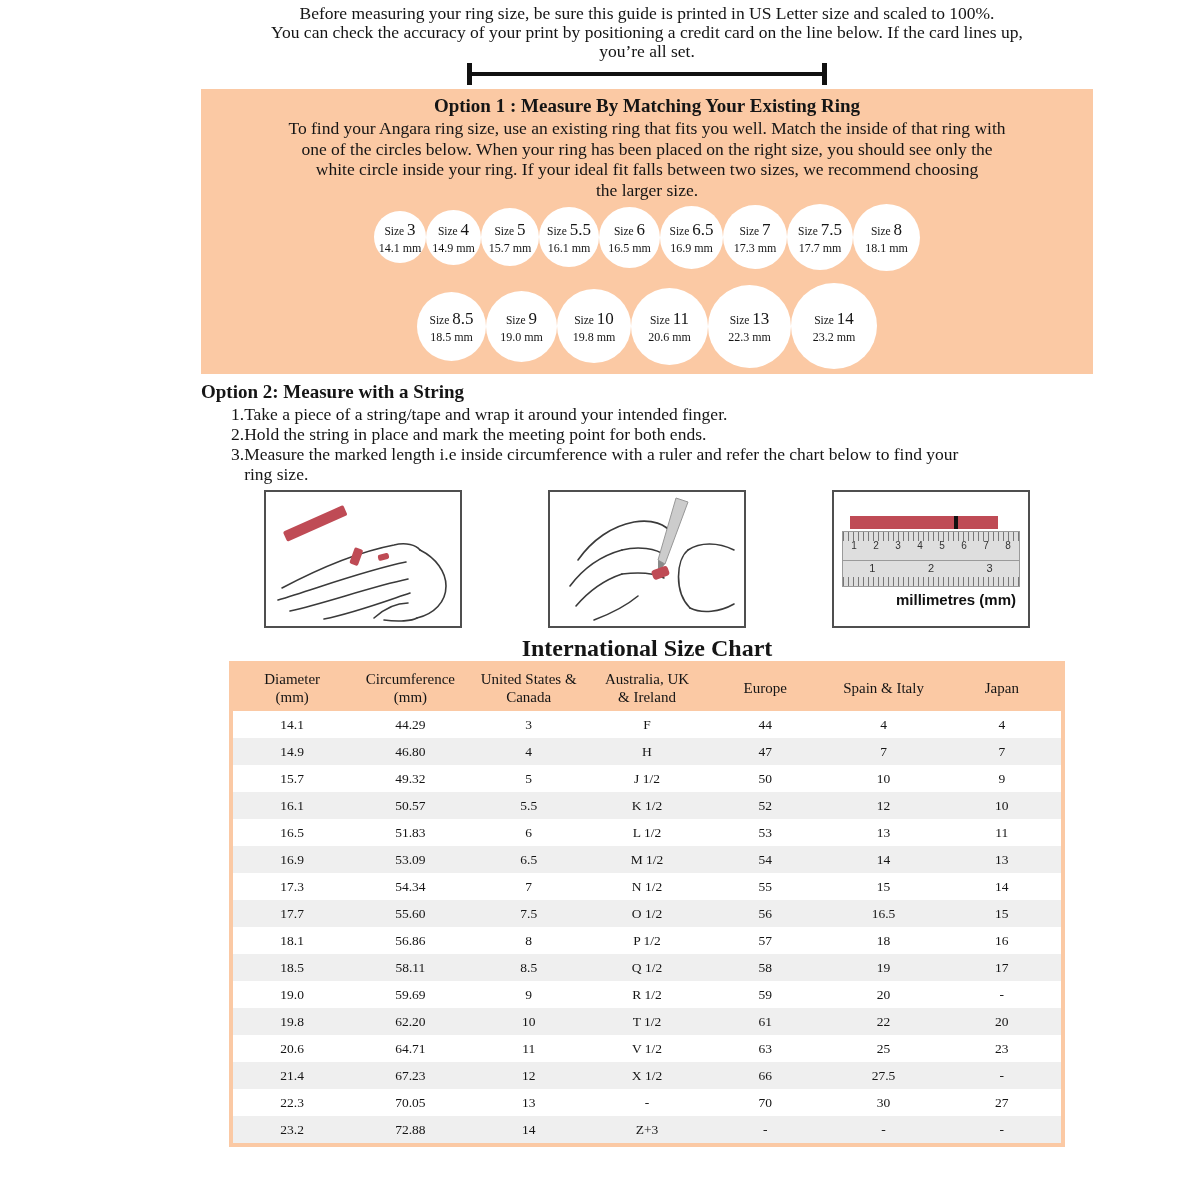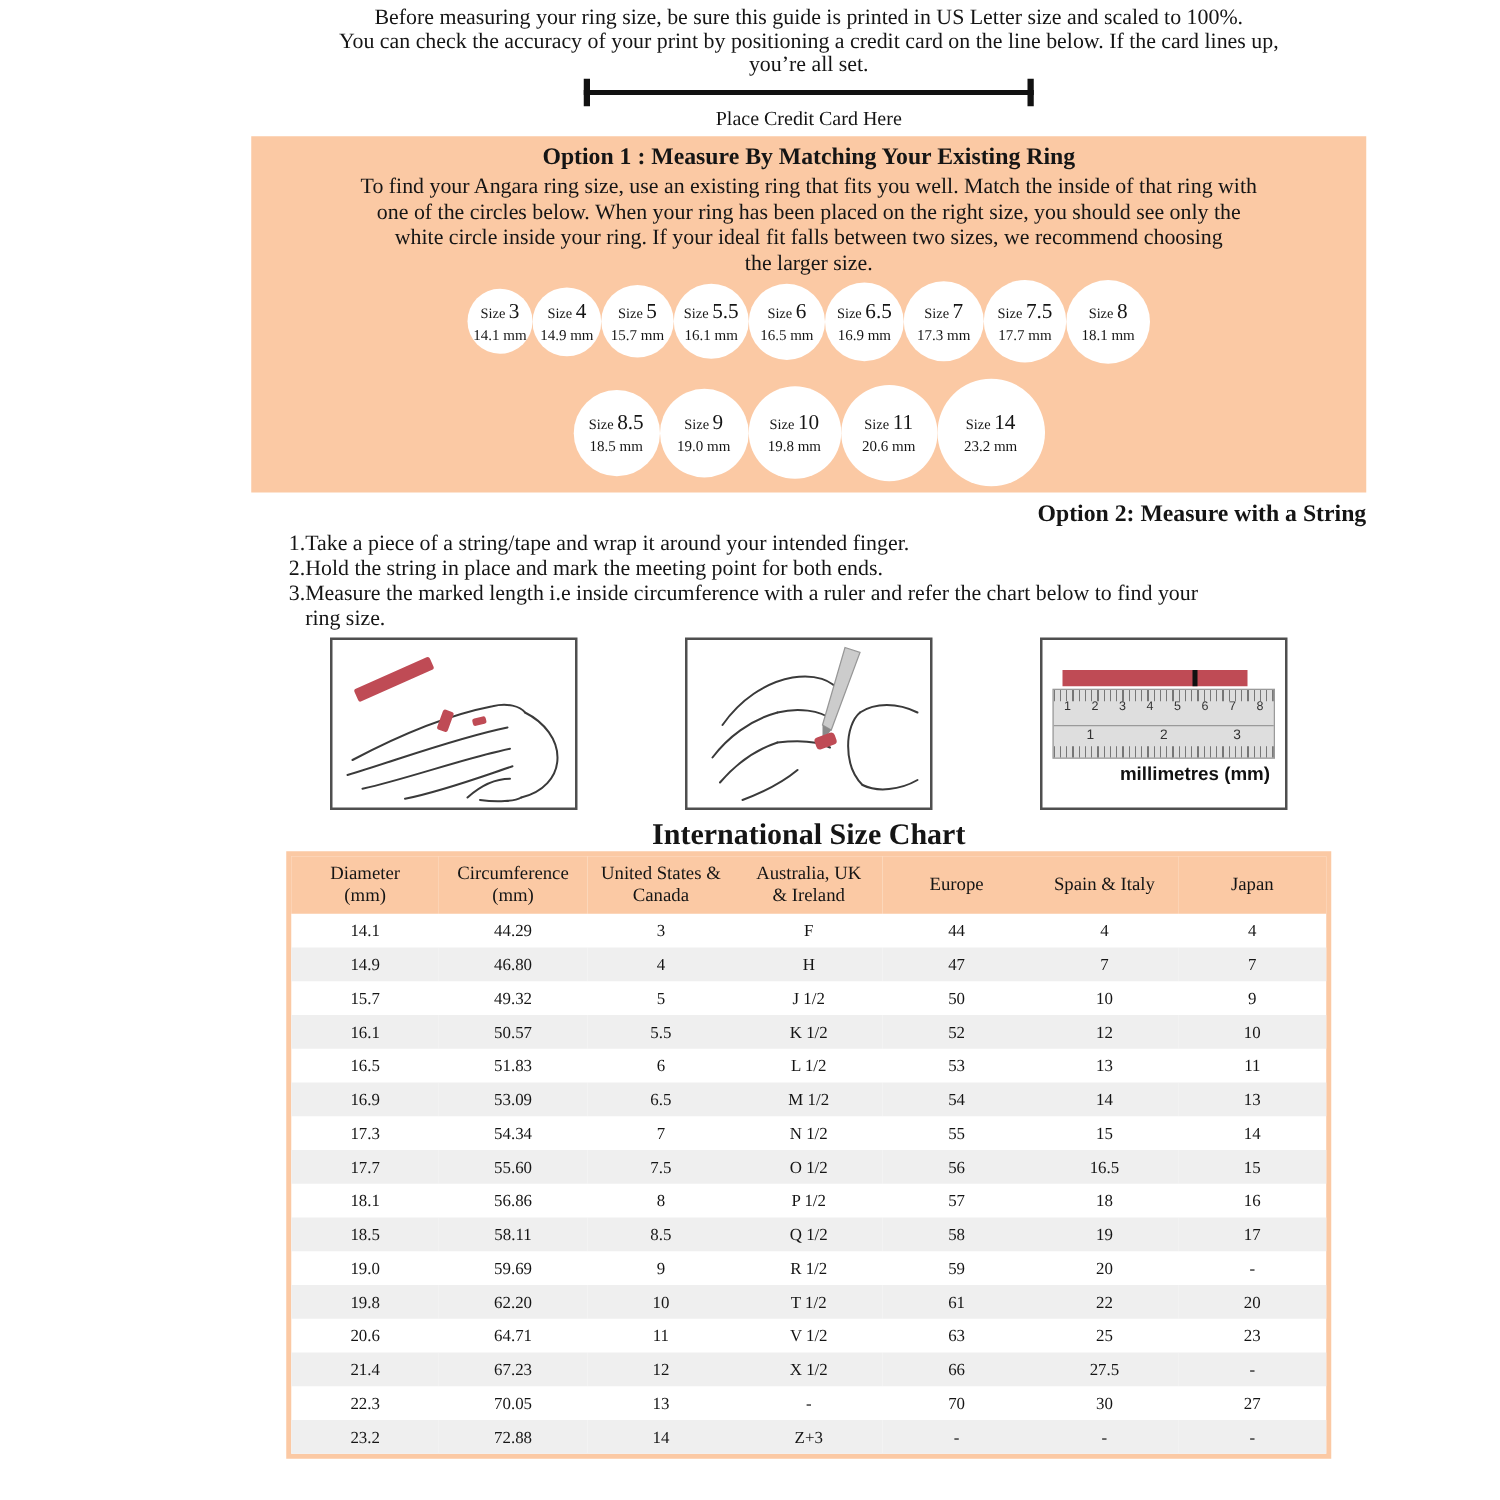--- a/index.html
+++ b/index.html
@@ -37,21 +37,21 @@
   .row-1{height:62px;margin:6px 48px 0 48px;}
   .row-2{height:84px;margin:16px 40px 0 40px;}
   .circle{background:#fff;border-radius:50%;display:flex;flex-direction:column;
           align-items:center;justify-content:center;text-align:center;white-space:nowrap;flex:0 0 auto;}
   .c-size{line-height:1;}
   .c-size .c-lab{font-size:11.5px;}
   .c-size .c-num{font-size:17px;}
   .c-mm{font-size:12px;margin-top:4px;line-height:1;}
 
   
-  .o2-title{font-size:19px;font-weight:700;text-align:right;margin:8px 0 0 0;line-height:20px;}
+  .o2-title{font-size:19px;font-weight:700;text-align:left;margin:8px 0 0 0;line-height:20px;}
   .steps{margin:2px 0 0 30px;font-size:17.5px;line-height:20px;}
   .step{white-space:pre-line;}
 
   
   .illus-row{display:flex;justify-content:center;gap:86px;margin-top:6px;}
   .illus-box{width:198px;height:138px;border:2px solid #4f4f4f;background:#fff;position:relative;overflow:hidden;}
 
   
   .r-string{position:absolute;left:16px;top:24px;width:148px;height:13px;background:var(--red);}
   .r-mark{position:absolute;left:104px;top:0;width:4px;height:13px;background:#111;}
@@ -81,21 +81,20 @@
 <div class="content">
 
   <p class="intro">Before measuring your ring size, be sure this guide is printed in US Letter size and scaled to 100%.
 You can check the accuracy of your print by positioning a credit card on the line below. If the card lines up,
 you’re all set.</p>
 
   <div class="card-wrap">
     <div class="card-line">
       <div class="hline"></div>
     </div>
-    <div class="card-label">Place Credit Card Here</div>
   </div>
 
   <section class="banner">
     <h2 class="o1-title">Option 1 : Measure By Matching Your Existing Ring</h2>
     <p class="o1-body">To find your Angara ring size, use an existing ring that fits you well. Match the inside of that ring with
 one of the circles below. When your ring has been placed on the right size, you should see only the
 white circle inside your ring. If your ideal fit falls between two sizes, we recommend choosing
 the larger size.</p>
     <div class="circle-row row-1">
         <div class="circle" style="width: 52px; height: 52px;">
@@ -144,20 +143,24 @@
           <div class="c-size"><span class="c-lab">Size </span><span class="c-num">9</span></div>
           <div class="c-mm">19.0 mm</div>
         </div>
         <div class="circle" style="width: 74px; height: 74px;">
           <div class="c-size"><span class="c-lab">Size </span><span class="c-num">10</span></div>
           <div class="c-mm">19.8 mm</div>
         </div>
         <div class="circle" style="width: 77px; height: 77px;">
           <div class="c-size"><span class="c-lab">Size </span><span class="c-num">11</span></div>
           <div class="c-mm">20.6 mm</div>
+        </div>
+        <div class="circle" style="width: 83px; height: 83px;">
+          <div class="c-size"><span class="c-lab">Size </span><span class="c-num">13</span></div>
+          <div class="c-mm">22.3 mm</div>
         </div>
         <div class="circle" style="width: 86px; height: 86px;">
           <div class="c-size"><span class="c-lab">Size </span><span class="c-num">14</span></div>
           <div class="c-mm">23.2 mm</div>
         </div>
       </div>
   </section>
 
   <section>
     <h2 class="o2-title">Option 2: Measure with a String</h2>

